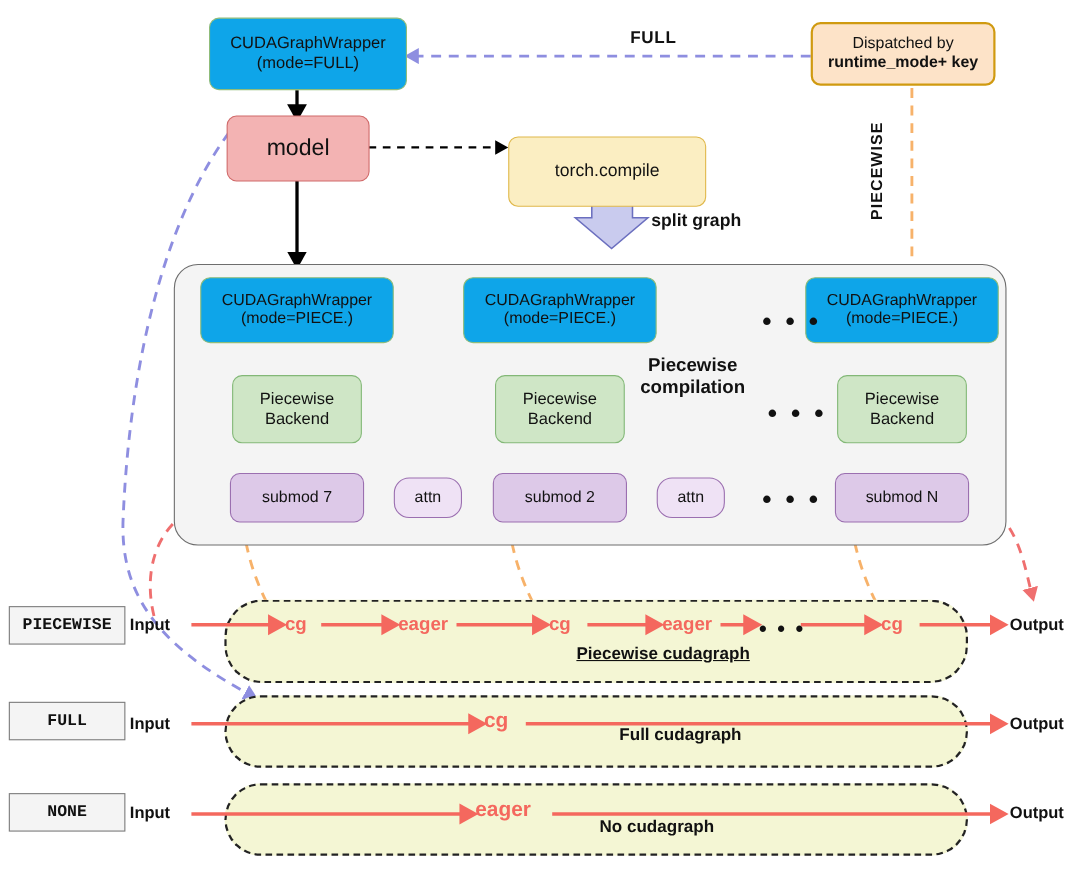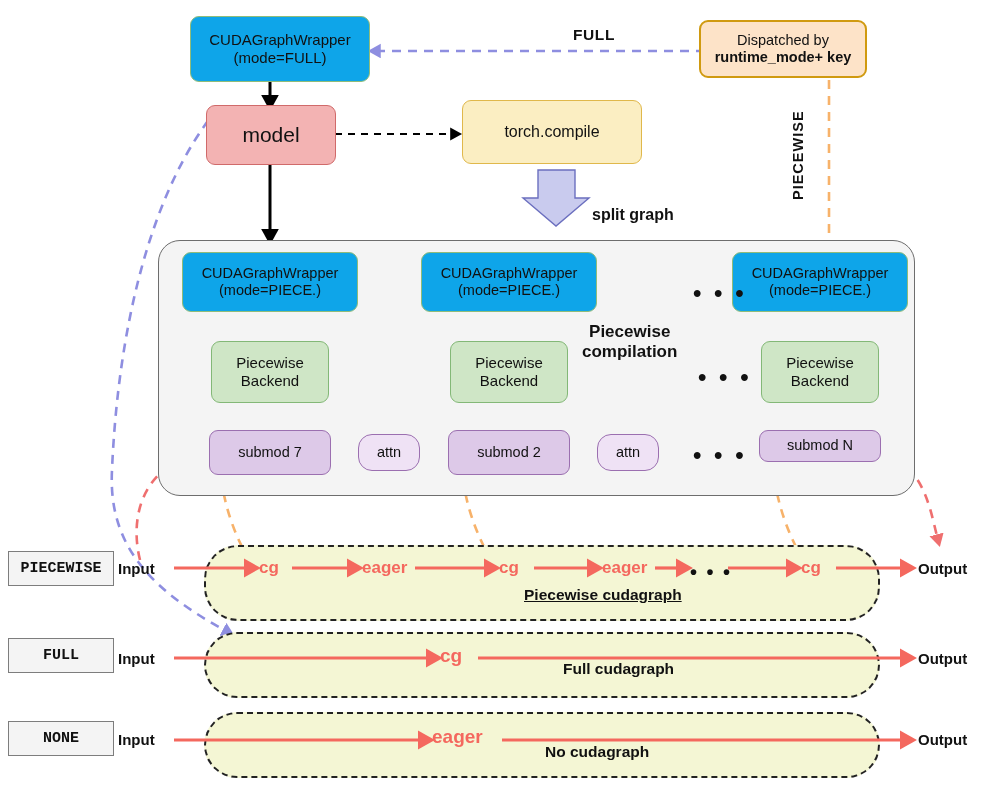--- a/index.html
+++ b/index.html
@@ -13,21 +13,21 @@
   .node{position:absolute;box-sizing:border-box;display:flex;align-items:center;
         justify-content:center;text-align:center;z-index:3;line-height:1.18;}
 
   
   .cgw{background:#0ea5e9;border:1.6px solid #8fbc7a;border-radius:9px;
        color:#111;font-size:15px;}
   .cgw-small{font-size:14.5px;}
   .model{background:#f3b3b3;border:1.6px solid #d06a6a;border-radius:9px;
          font-size:21px;color:#111;}
   .compile{background:#fbeec2;border:1.6px solid #e0b84b;border-radius:9px;
-           font-size:16px;color:#111;}
+           font-size:16px;color:#111;margin-top:24px;}
   .backend{background:#cfe6c6;border:1.6px solid #83b877;border-radius:9px;
            font-size:15px;color:#111;}
   .submod{background:#ddc9e8;border:1.6px solid #9b6fb0;border-radius:9px;
           font-size:14.5px;color:#111;}
   .attn{background:#efe2f5;border:1.6px solid #9b6fb0;border-radius:14px;
         font-size:14.5px;color:#111;}
   .dispatch{background:#fde3c8;border:2.4px solid #d09a10;border-radius:9px;
             font-size:14.5px;color:#111;}
   .dispatch b{font-weight:bold;}
 
@@ -150,32 +150,32 @@
   </div>
 
   <div class="node model" style="left:206px;top:105px;width:130px;height:60px;">
     <span>model</span>
   </div>
 
   <div class="node compile" style="left:462px;top:100px;width:180px;height:64px;">
     <span>torch.compile</span>
   </div>
 
-  <div class="node dispatch" style="left:699px;top:20px;width:168px;height:58px;">
+  <div class="node dispatch" style="left:737px;top:20px;width:168px;height:58px;">
     <div>
       <span>Dispatched by</span><br>
       <b>runtime_mode+ key</b>
     </div>
   </div>
 
   <div class="txt edge-label" style="left:573px;top:26px;">FULL</div>
 
   <div class="txt vlabel" style="left:790px;top:200px;">PIECEWISE</div>
 
-  <div class="txt split-label" style="left:592px;top:206px;">split graph</div>
+  <div class="txt split-label" style="left:592px;top:192px;">split graph</div>
 
   <div class="node cgw cgw-small" style="left:182px;top:252px;width:176px;height:60px;">
     <div>
       <span>CUDAGraphWrapper</span><br>
       <span>(mode=PIECE.)</span>
     </div>
   </div>
   <div class="node backend" style="left:211px;top:341px;width:118px;height:62px;">
     <div>
       <span>Piecewise</span><br>
@@ -213,21 +213,21 @@
       <span>CUDAGraphWrapper</span><br>
       <span>(mode=PIECE.)</span>
     </div>
   </div>
   <div class="node backend" style="left:761px;top:341px;width:118px;height:62px;">
     <div>
       <span>Piecewise</span><br>
       <span>Backend</span>
     </div>
   </div>
-  <div class="node submod" style="left:759px;top:430px;width:122px;height:32px;">
+  <div class="node submod" style="left:759px;top:430px;width:122px;height:45px;">
     <span>submod N</span>
   </div>
 
   <div class="txt pw-title" style="left:582px;top:322px;">
     <span>Piecewise</span><br>
     <span>compilation</span>
   </div>
   <div class="dots" style="left:693px;top:281px;">• • •</div>
   <div class="dots" style="left:698px;top:365px;">• • •</div>
   <div class="dots" style="left:693px;top:443px;">• • •</div>

